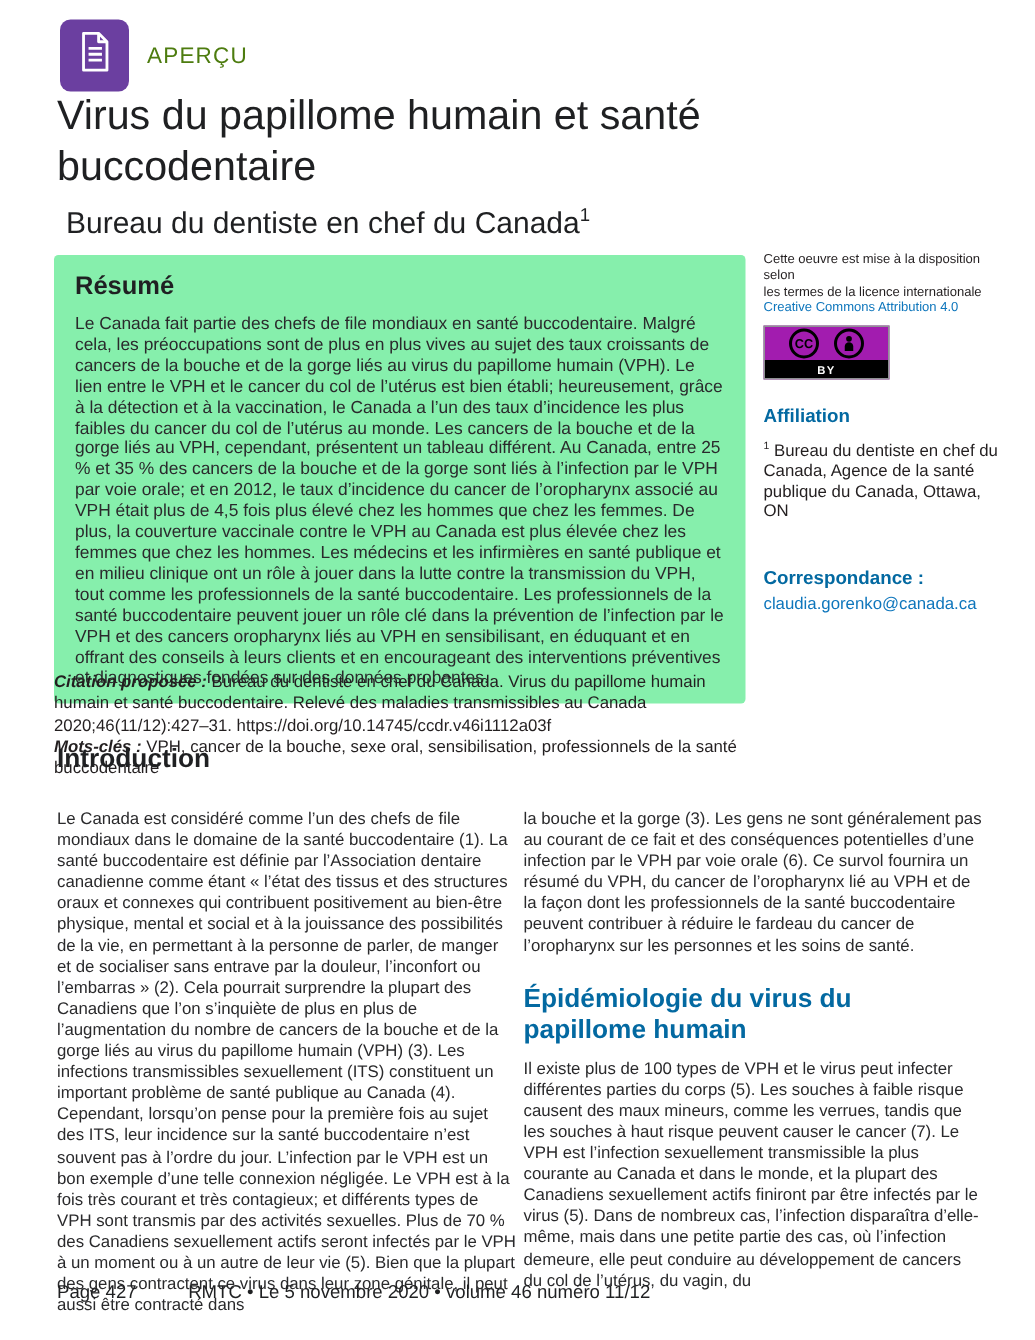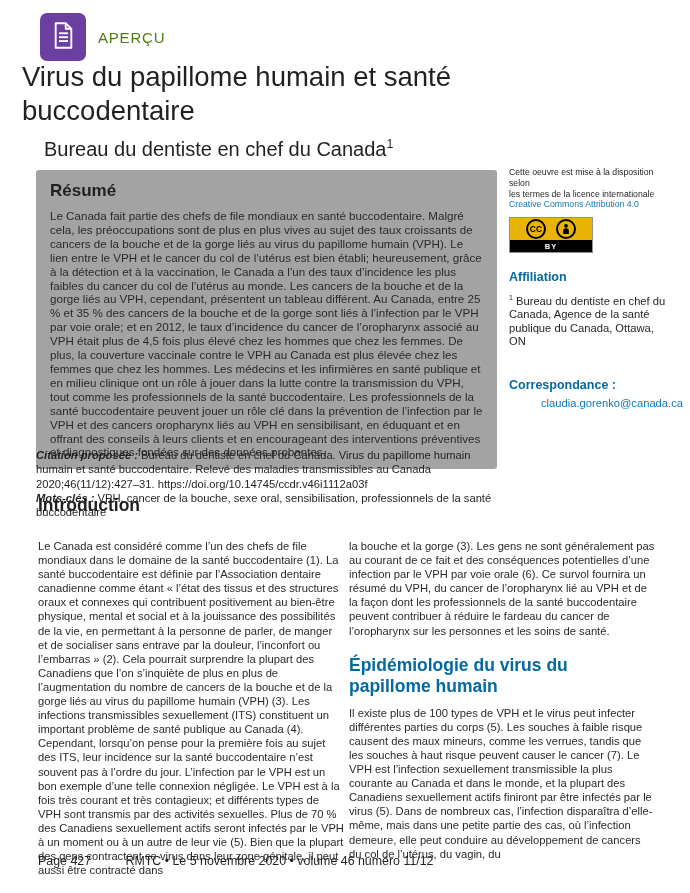--- a/index.html
+++ b/index.html
@@ -17,70 +17,70 @@
   .icon-badge {
     position:absolute; left:40px; top:13px; width:46px; height:48px;
     background:#6b3fa0; border-radius:7px;
     display:flex; align-items:center; justify-content:center;
   }
   .kicker {
     position:absolute; left:98px; top:29px;
     font-size:15px; letter-spacing:0.8px; color:#4d7c0f;
   }
   .title {
-    position:absolute; left:22px; top:60px; width:485px;
+    position:absolute; left:38px; top:60px; width:485px;
     font-size:27.5px; line-height:34px; color:#1f2022; font-weight:400;
   }
   .byline {
     position:absolute; left:44px; top:138px;
     font-size:20px; color:#1f2022;
   }
   sup { font-size:62%; vertical-align:super; line-height:0; }
 
   
   .abstract {
     position:absolute; left:36px; top:170px; width:461px; min-height:261px;
-    background:#a3a3a3; border-radius:3px;
+    background:#86efac; border-radius:3px;
     padding:11px 14px 10px 14px;
   }
   .abstract h2 { font-size:17px; font-weight:bold; margin-bottom:8px; color:#1f2022; }
   .abstract p  { font-size:11.6px; line-height:13.9px; color:#2a2a2c; }
 
   
   .citation {
     position:absolute; left:36px; top:448px; width:474px;
     font-size:11.2px; line-height:14.3px;
   }
   .citation .lbl { font-weight:bold; font-style:italic; }
 
   
   .sidebar { position:absolute; left:509px; top:167px; width:160px; }
   .license { font-size:8.7px; line-height:10.8px; color:#231f20; }
   .license span { display:block; }
   .license a, .email {
     color:#0e76bc; text-decoration:none; cursor:pointer; display:block;
   }
   .cc-badge {
-    margin-top:7px; width:84px; height:36px; background:#eab308;
+    margin-top:7px; width:84px; height:36px; background:#a21caf;
     border:1px solid #8f9194; display:flex; flex-direction:column;
   }
   .cc-badge .row { flex:1; display:flex; align-items:center; justify-content:space-evenly; padding:0 6px; }
   .cc-circle {
     width:20px; height:20px; border:2.4px solid #000; border-radius:50%;
     display:flex; align-items:center; justify-content:center;
     font-size:8.5px; font-weight:bold; color:#000; background:transparent;
   }
   .cc-badge .strip {
     height:12px; background:#000; color:#fff; font-size:7.5px; font-weight:bold;
     letter-spacing:1px; display:flex; align-items:center; justify-content:center;
   }
   .side-h { font-size:12.5px; font-weight:bold; margin-top:17px; color:#0369a1; }
   .affil-text { margin-top:11px; font-size:11.2px; line-height:13.2px; }
   .corr-h { margin-top:30px; }
-  .email { margin-top:5px; font-size:11.2px;margin-left:32px; }
+  .email { margin-top:5px; font-size:11.2px; }
 
   
   .intro-heading {
     position:absolute; left:38px; top:495px;
     font-size:17.5px; font-weight:bold; color:#1f2022;
   }
   .columns {
     position:absolute; left:38px; top:539px; width:630px;
     display:flex; gap:5px;
   }

